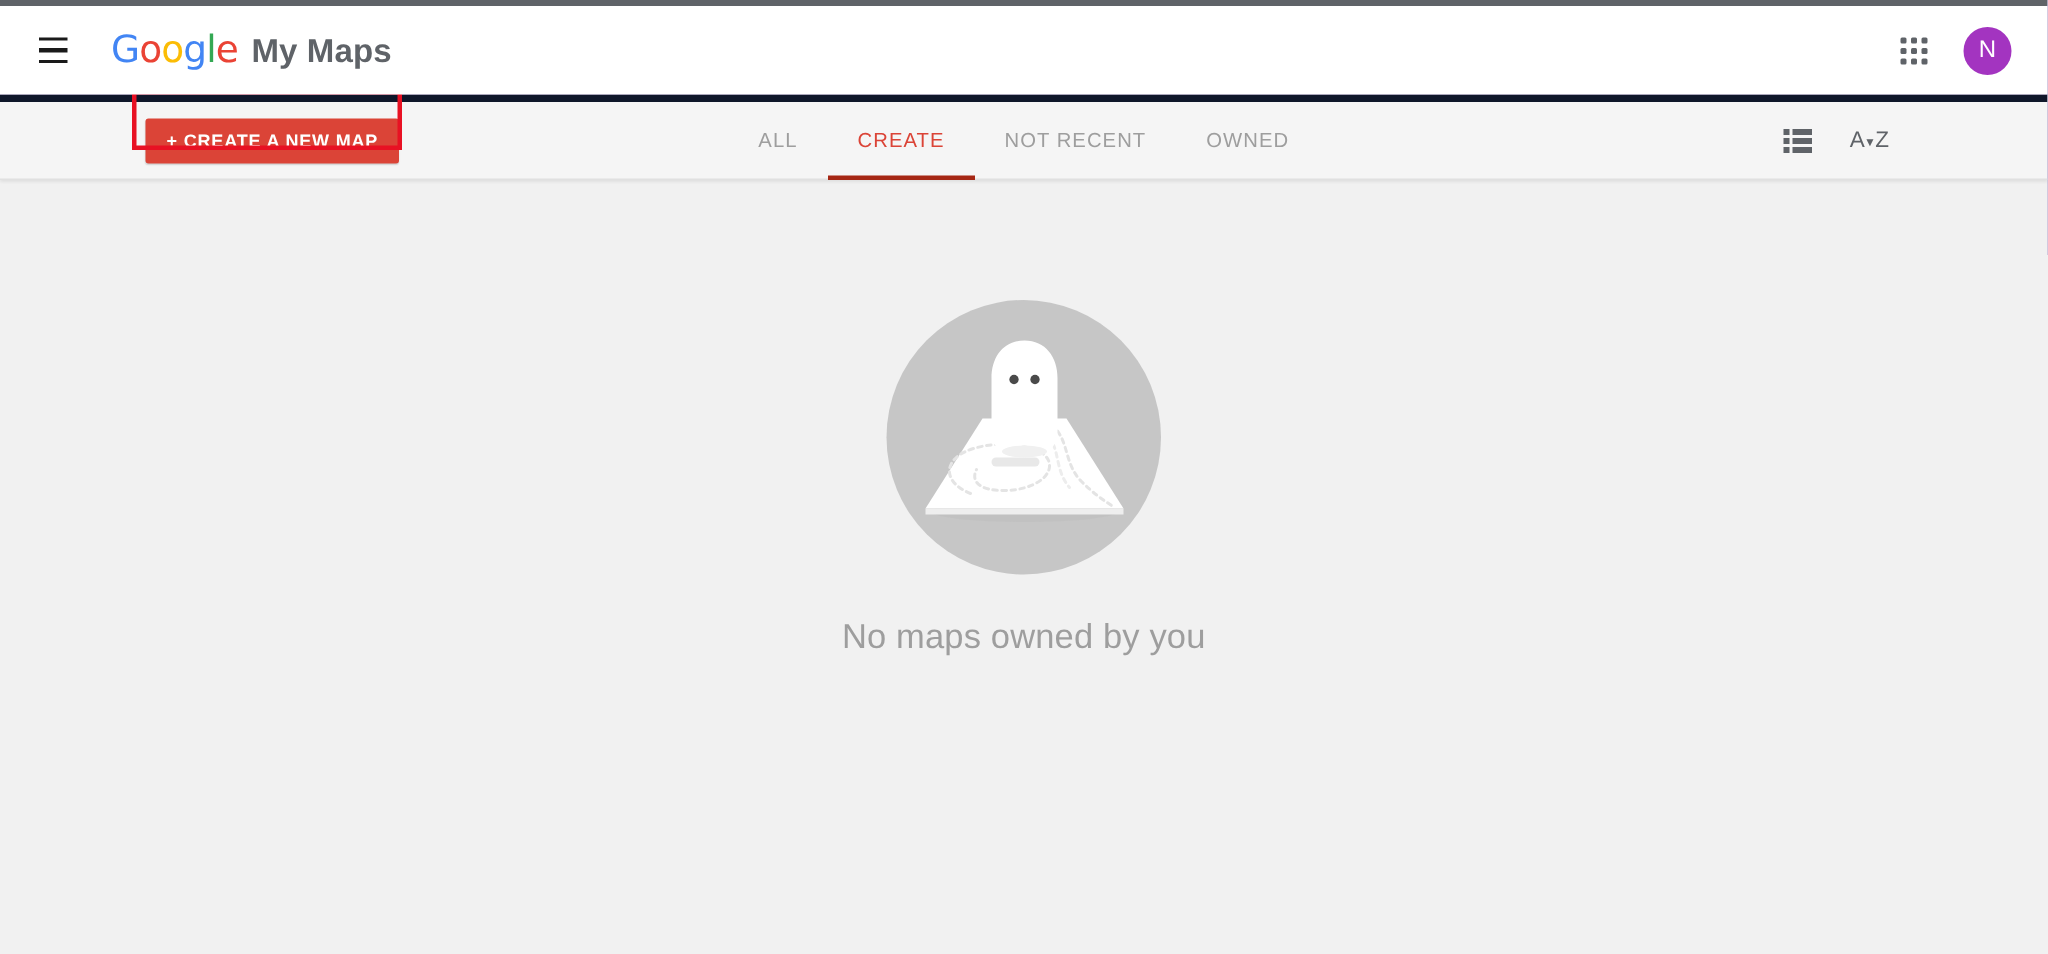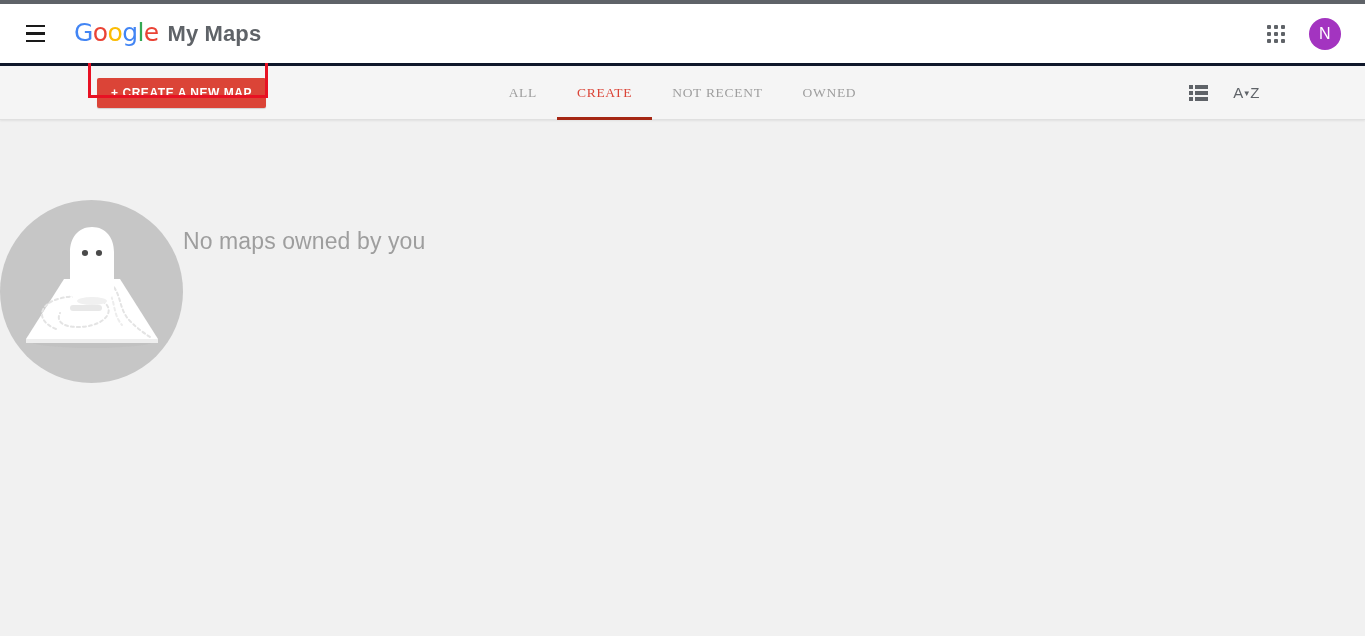--- a/index.html
+++ b/index.html
@@ -136,21 +136,21 @@
     cursor: pointer;
     user-select: none;
     letter-spacing: 0.2px;
   }
 
   
   .toolbar {
     height: 57px;
     flex: 0 0 57px;
     background: #f5f5f5;
-    border-top: 3px solid #0f172a;
+    border-top: 5px solid #0f172a;
     border-bottom: 1px solid #e0e0e0;
     display: flex;
     align-items: stretch;
     position: relative;
     z-index: 4;
     box-shadow: 0 1px 2px rgba(0,0,0,0.07);
   }
 
   .toolbar-left {
     width: 360px;
@@ -203,21 +203,21 @@
     align-items: center;
     padding: 0 20px;
     font-size: 13.5px;
     letter-spacing: 0.7px;
     color: #9e9e9e;
     cursor: pointer;
     position: relative;
     user-select: none;
     background: transparent;
     border: none;
-    font-family: Liberation Serif, serif;
+    font-family: Liberation Sans, sans-serif;
   }
   .tab.active {
     color: #db4437;
   }
   .tab.active::after {
     content: "";
     position: absolute;
     left: 0;
     right: 0;
     bottom: -1px;
@@ -269,22 +269,22 @@
     font-size: 8px;
     margin: 0 0px 0 0px;
     transform: translateY(1px);
   }
 
   
   .main {
     flex: 1 1 auto;
     background: #f1f1f1;
     display: flex;
-    flex-direction: row;
-    align-items: flex-start;
+    flex-direction: column;
+    align-items: center;
     justify-content: flex-start;
     padding-top: 80px;
     position: relative;
   }
 
   .empty-illustration {
     width: 183px;
     height: 183px;
     border-radius: 50%;
     background: #c6c6c6;

